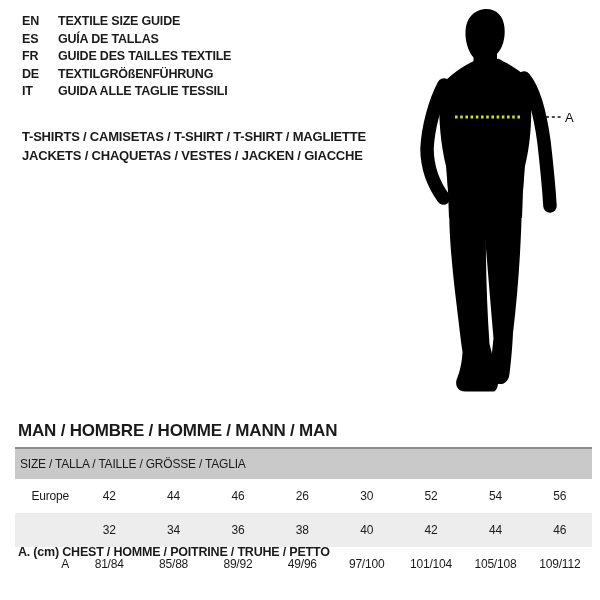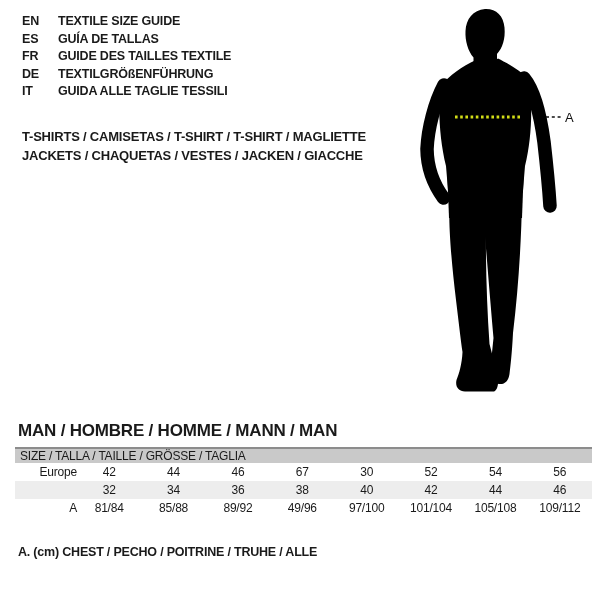--- a/index.html
+++ b/index.html
@@ -12,21 +12,21 @@
   .lang-row{display:flex;line-height:17.5px;font-size:12.5px;font-weight:700;letter-spacing:-0.2px;}
   .lang-code{width:36px;flex:0 0 36px;}
   
   .cat-block{position:absolute;left:22px;top:106px;font-size:13px;font-weight:700;line-height:18.5px;letter-spacing:-0.2px;margin-top:22px;}
   
   .figure{position:absolute;left:410px;top:0px;width:190px;height:400px;}
   
   .man-title{position:absolute;left:18px;top:421px;font-size:17px;font-weight:700;letter-spacing:-0.2px;}
   
   .size-table{position:absolute;left:15px;top:447px;width:577px;border-collapse:collapse;table-layout:fixed;}
-  .size-table td{font-size:12px;height:18px;padding:0;text-align:center;vertical-align:middle;letter-spacing:-0.2px;}
+  .size-table td{font-size:12px;height:18px;padding:8px;text-align:center;vertical-align:middle;letter-spacing:-0.2px;}
   .size-table td.lbl{text-align:right;padding-left:5px;}
   .size-table col.c-label{width:62px;}
   .size-table tr.hdr td{
     background:#c9c9c9;border-top:2px solid #8c8c8c;height:14px;
     text-align:left;padding-left:5px;font-size:12px;
   }
   .size-table tr.shade td{background:#ededed;}
   
   .footnote{position:absolute;left:18px;top:545px;font-size:12.5px;font-weight:700;letter-spacing:-0.2px;}
 </style>
@@ -103,21 +103,21 @@
     </colgroup>
     <tbody>
         <tr class="hdr">
       <td colspan="9">SIZE / TALLA / TAILLE / GRÖSSE / TAGLIA</td>
     </tr>
     <tr>
       <td class="lbl">Europe</td>
       <td>42</td>
       <td>44</td>
       <td>46</td>
-      <td>67</td>
+      <td>26</td>
       <td>30</td>
       <td>52</td>
       <td>54</td>
       <td>56</td>
     </tr>
     <tr class="shade">
       <td class="lbl"></td>
       <td>32</td>
       <td>34</td>
       <td>36</td>
@@ -134,15 +134,15 @@
       <td>89/92</td>
       <td>49/96</td>
       <td>97/100</td>
       <td>101/104</td>
       <td>105/108</td>
       <td>109/112</td>
     </tr>
   </tbody>
     </table>
 
-  <div class="footnote">A. (cm) CHEST / PECHO / POITRINE / TRUHE / ALLE</div>
+  <div class="footnote">A. (cm) CHEST / HOMME / POITRINE / TRUHE / PETTO</div>
 
 </div>
 
 </body></html>

